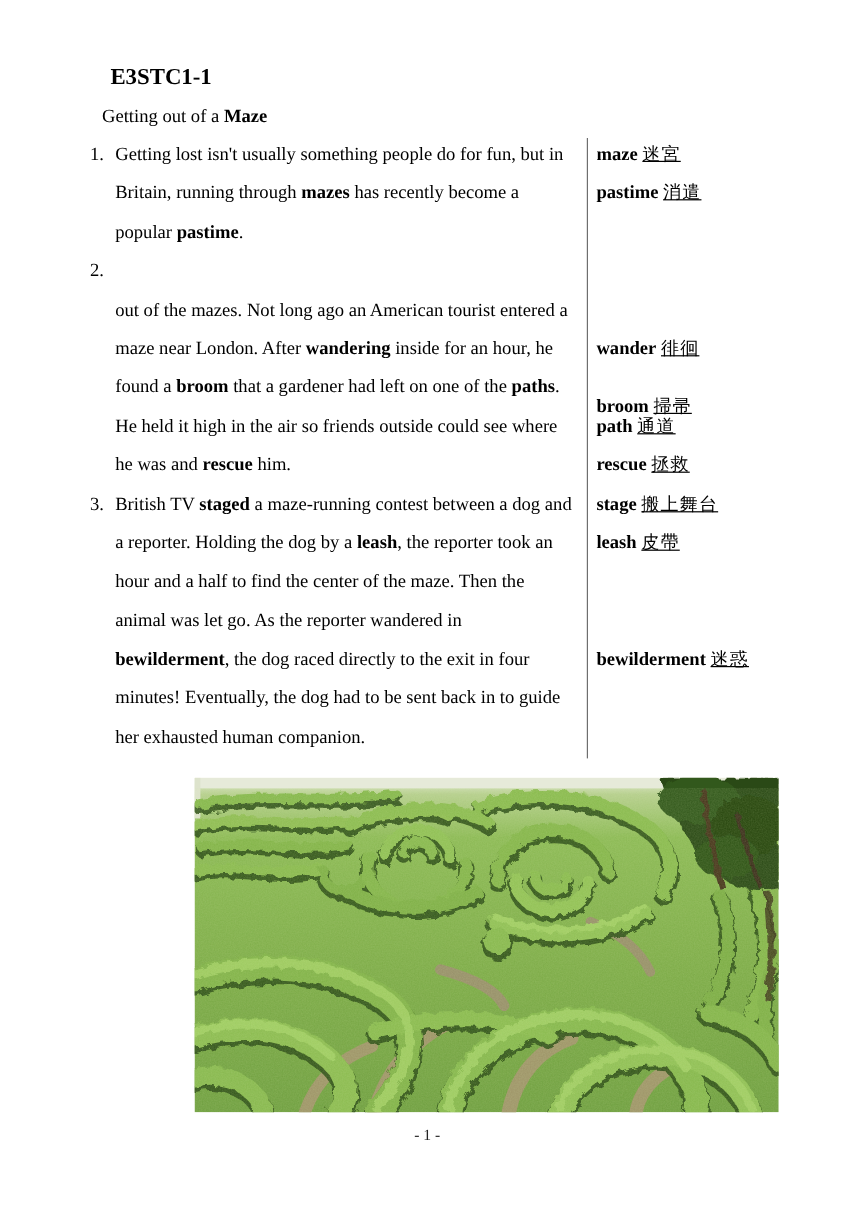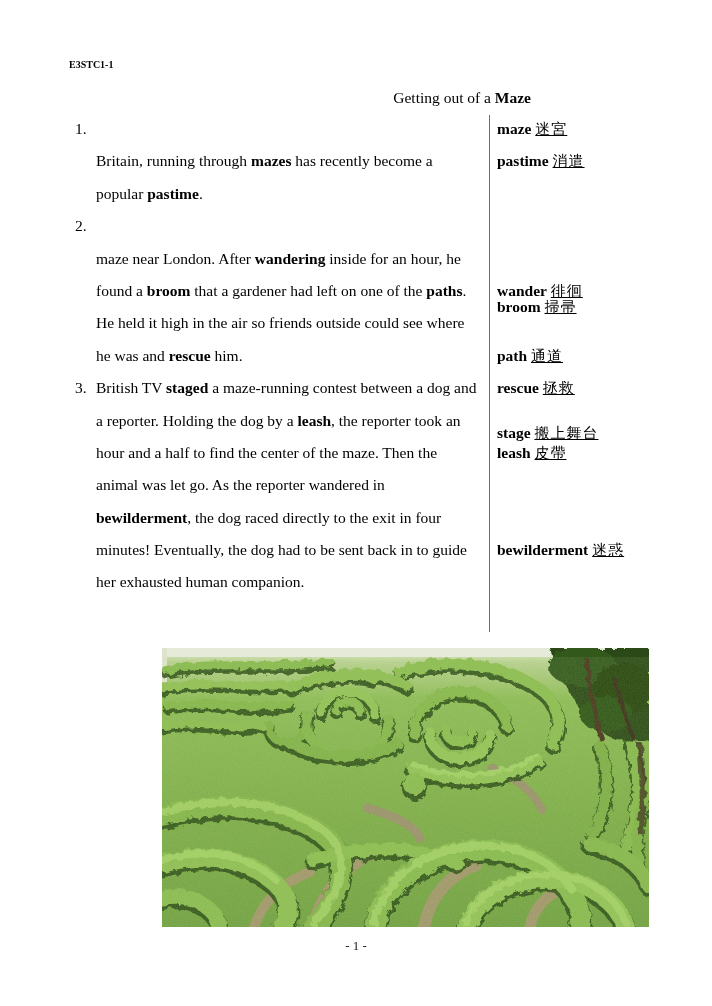--- a/index.html
+++ b/index.html
@@ -2,26 +2,26 @@
 <html><head>
 <meta charset="utf-8">
 <style>
   html,body { margin:0; padding:0; background:#e9e9e9; }
   .page {
     position:relative; width:712px; height:1006px; margin:0 auto;
     background:#ffffff; overflow:hidden;
     font-family:"Liberation Serif","DejaVu Serif",serif; color:#000;
   }
   .doc-code {
-    position:absolute; left:69px; top:55px;
-    font-size:10px; font-weight:bold; line-height:20px;
+    position:absolute; left:92px; top:55px;
+    font-size:19px; font-weight:bold; line-height:20px;
   }
   .article-title {
-    position:absolute; left:75px; top:88px; width:456px;
-    font-size:15.5px; line-height:20px; text-align:right; white-space:nowrap;
+    position:absolute; left:85px; top:88px; width:456px;
+    font-size:15.5px; line-height:20px; text-align:left; white-space:nowrap;
   }
   .text-col {
     position:absolute; left:75px; top:113px; width:414px;
     font-size:15.5px;
   }
   .line {
     position:relative; height:32.4px; line-height:32.4px;
     padding-left:21px; white-space:nowrap;
   }
   .line .num { position:absolute; left:0; top:0; }
@@ -51,47 +51,48 @@
 </head>
 <body>
 
 <div class="page">
 
   <div class="doc-code">E3STC1-1</div>
 
   <div class="article-title"><span>Getting out of a </span><span class="b">Maze</span></div>
 
   <div class="text-col">
-      <div class="line"><span class="num">1.</span></div>
+      <div class="line"><span class="num">1.</span><span>Getting lost isn't usually something people do for fun, but in</span></div>
       <div class="line"><span>Britain, running through </span><span class="b">mazes</span><span> has recently become a</span></div>
       <div class="line"><span>popular </span><span class="b">pastime</span><span>.</span></div>
       <div class="line"><span class="num">2.</span></div>
+      <div class="line"><span>out of the mazes. Not long ago an American tourist entered a</span></div>
       <div class="line"><span>maze near London. After </span><span class="b">wandering</span><span> inside for an hour, he</span></div>
       <div class="line"><span>found a </span><span class="b">broom</span><span> that a gardener had left on one of the </span><span class="b">paths</span><span>.</span></div>
       <div class="line"><span>He held it high in the air so friends outside could see where</span></div>
       <div class="line"><span>he was and </span><span class="b">rescue</span><span> him.</span></div>
       <div class="line"><span class="num">3.</span><span>British TV </span><span class="b">staged</span><span> a maze-running contest between a dog and</span></div>
       <div class="line"><span>a reporter. Holding the dog by a </span><span class="b">leash</span><span>, the reporter took an</span></div>
       <div class="line"><span>hour and a half to find the center of the maze. Then the</span></div>
       <div class="line"><span>animal was let go. As the reporter wandered in</span></div>
       <div class="line"><span class="b">bewilderment</span><span>, the dog raced directly to the exit in four</span></div>
       <div class="line"><span>minutes! Eventually, the dog had to be sent back in to guide</span></div>
       <div class="line"><span>her exhausted human companion.</span></div>
     </div>
 
   <div class="divider"></div>
 
   <div class="vocab-col">
       <div class="vocab-item" style="top: 0px;"><span class="word">maze</span><span> </span><span class="cjk">迷宮</span></div>
       <div class="vocab-item" style="top: 32.4px;"><span class="word">pastime</span><span> </span><span class="cjk">消遣</span></div>
       <div class="vocab-item" style="top: 162px;"><span class="word">wander</span><span> </span><span class="cjk">徘徊</span></div>
-      <div class="vocab-item" style="top: 178px;"><span class="word">broom</span><span> </span><span class="cjk">掃帚</span></div>
+      <div class="vocab-item" style="top: 210px;"><span class="word">broom</span><span> </span><span class="cjk">掃帚</span></div>
       <div class="vocab-item" style="top: 226.8px;"><span class="word">path</span><span> </span><span class="cjk">通道</span></div>
       <div class="vocab-item" style="top: 259.2px;"><span class="word">rescue</span><span> </span><span class="cjk">拯救</span></div>
-      <div class="vocab-item" style="top: 291.6px; margin-top: 12px;"><span class="word">stage</span><span> </span><span class="cjk">搬上舞台</span></div>
+      <div class="vocab-item" style="top: 291.6px;"><span class="word">stage</span><span> </span><span class="cjk">搬上舞台</span></div>
       <div class="vocab-item" style="top: 324px;"><span class="word">leash</span><span> </span><span class="cjk">皮帶</span></div>
       <div class="vocab-item" style="top: 421.2px;"><span class="word">bewilderment</span><span> </span><span class="cjk">迷惑</span></div>
     </div>
 
   <figure class="photo">
     <svg width="487" height="279" viewBox="0 0 487 279" xmlns="http://www.w3.org/2000/svg">
       <defs>
         <linearGradient id="bg" x1="0" y1="0" x2="0" y2="1">
           <stop offset="0" stop-color="#e8ecdc"></stop>
           <stop offset="0.05" stop-color="#b6cf8e"></stop>

